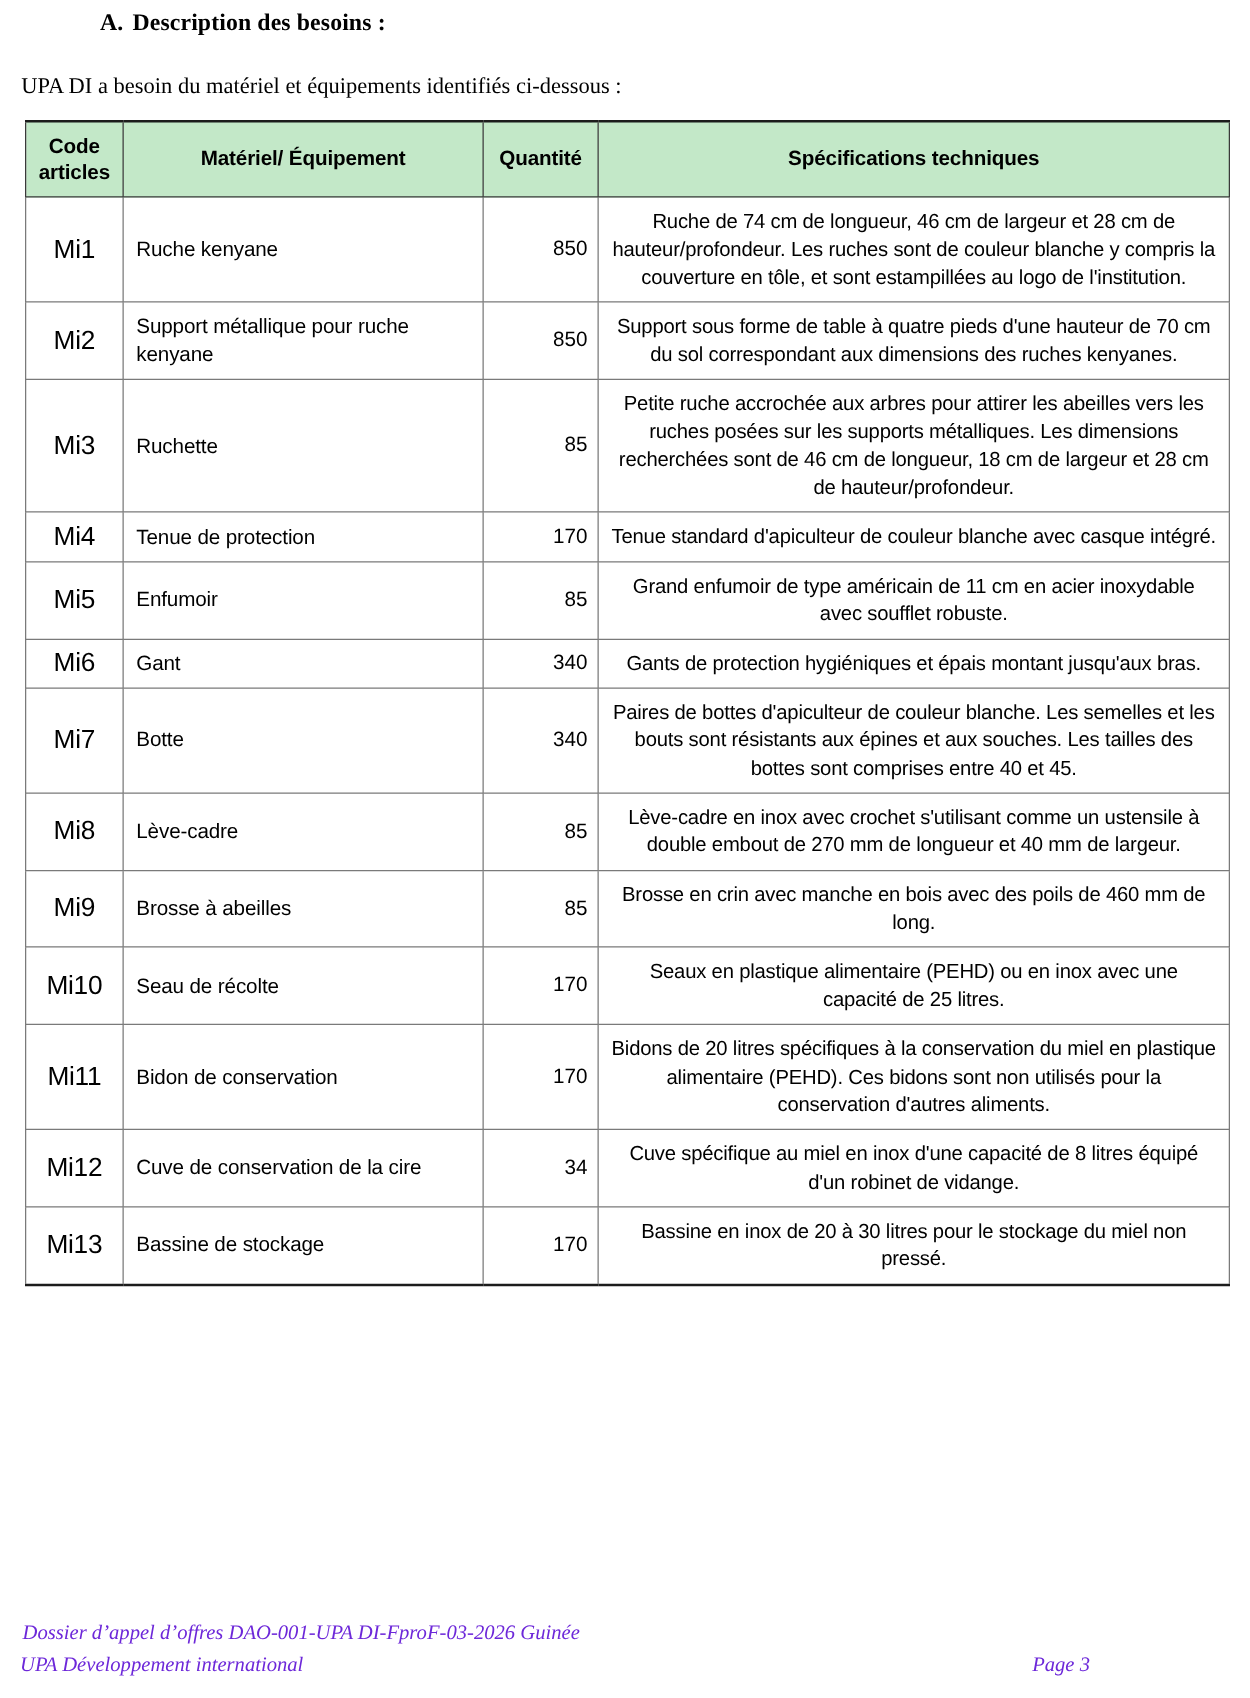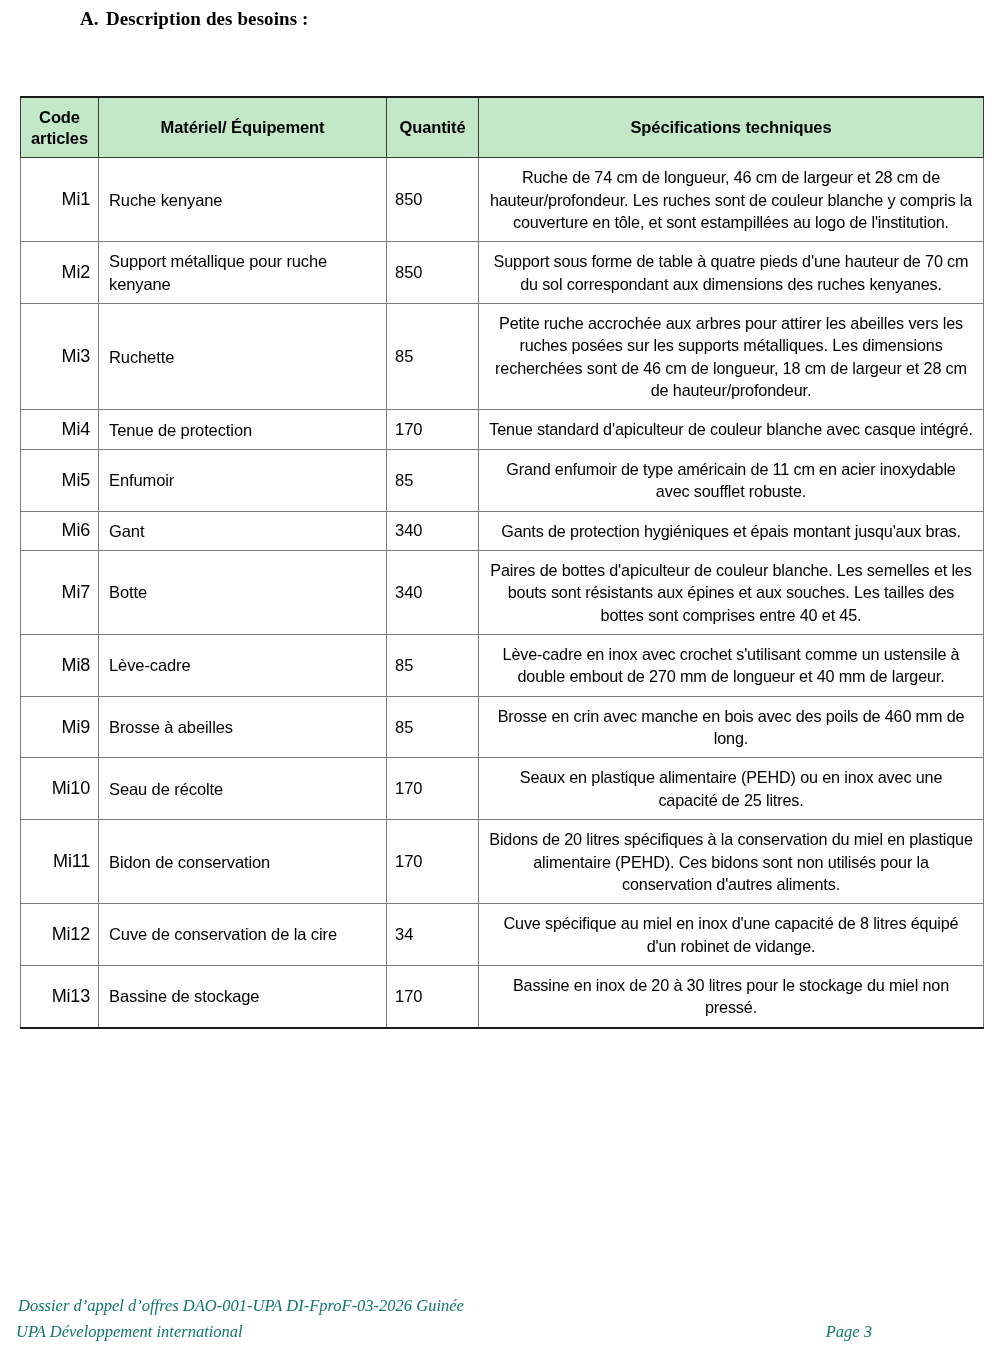--- a/index.html
+++ b/index.html
@@ -80,34 +80,34 @@
   .req-table tbody tr:last-child td {
     border-bottom: 2px solid #1c1c1c;
   }
 
   col.c-code   { width: 78px; }
   col.c-item   { width: 288px; }
   col.c-qty    { width: 92px; }
   col.c-spec   { width: 505px; }
 
   td.code {
-    text-align: right;
-    font-size: 18px;
+    text-align: center;
+    font-size: 21px;
     letter-spacing: -0.2px;
   }
   td.item {
     text-align: left;
     font-size: 16.5px;
     line-height: 1.35;
     padding-left: 10px;
     letter-spacing: -0.1px;
     margin-left: 20px;
   }
   td.qty {
-    text-align: left;
+    text-align: right;
     font-size: 16.5px;
   }
   td.spec {
     text-align: center;
     font-size: 16.2px;
     line-height: 1.38;
     padding: 8px 10px;
     letter-spacing: -0.15px;
     margin-top: 42px;
   }
@@ -115,21 +115,21 @@
   
   .footer {
     position: absolute;
     left: 0;
     top: 1296px;
     width: 1000px;
     height: 62px;
     font-family: "Liberation Serif", "DejaVu Serif", serif;
     font-style: italic;
     font-size: 16.5px;
-    color: #0f766e;
+    color: #6d28d9;
   }
   .footer-line1 {
     position: absolute;
     left: 18px;
     top: 0px;
     white-space: nowrap;
   }
   .footer-line2 {
     position: absolute;
     left: 16px;
@@ -145,20 +145,21 @@
 </style>
 </head>
 <body>
 
 <div class="page">
 
   <div class="section-heading">
     <span class="marker">A.</span><span>Description des besoins :</span>
   </div>
 
+  <div class="intro-line">UPA DI a besoin du matériel et équipements identifiés ci-dessous :</div>
 
   <table class="req-table">
     <colgroup>
       <col class="c-code">
       <col class="c-item">
       <col class="c-qty">
       <col class="c-spec">
     </colgroup>
     <thead>
       <tr>

